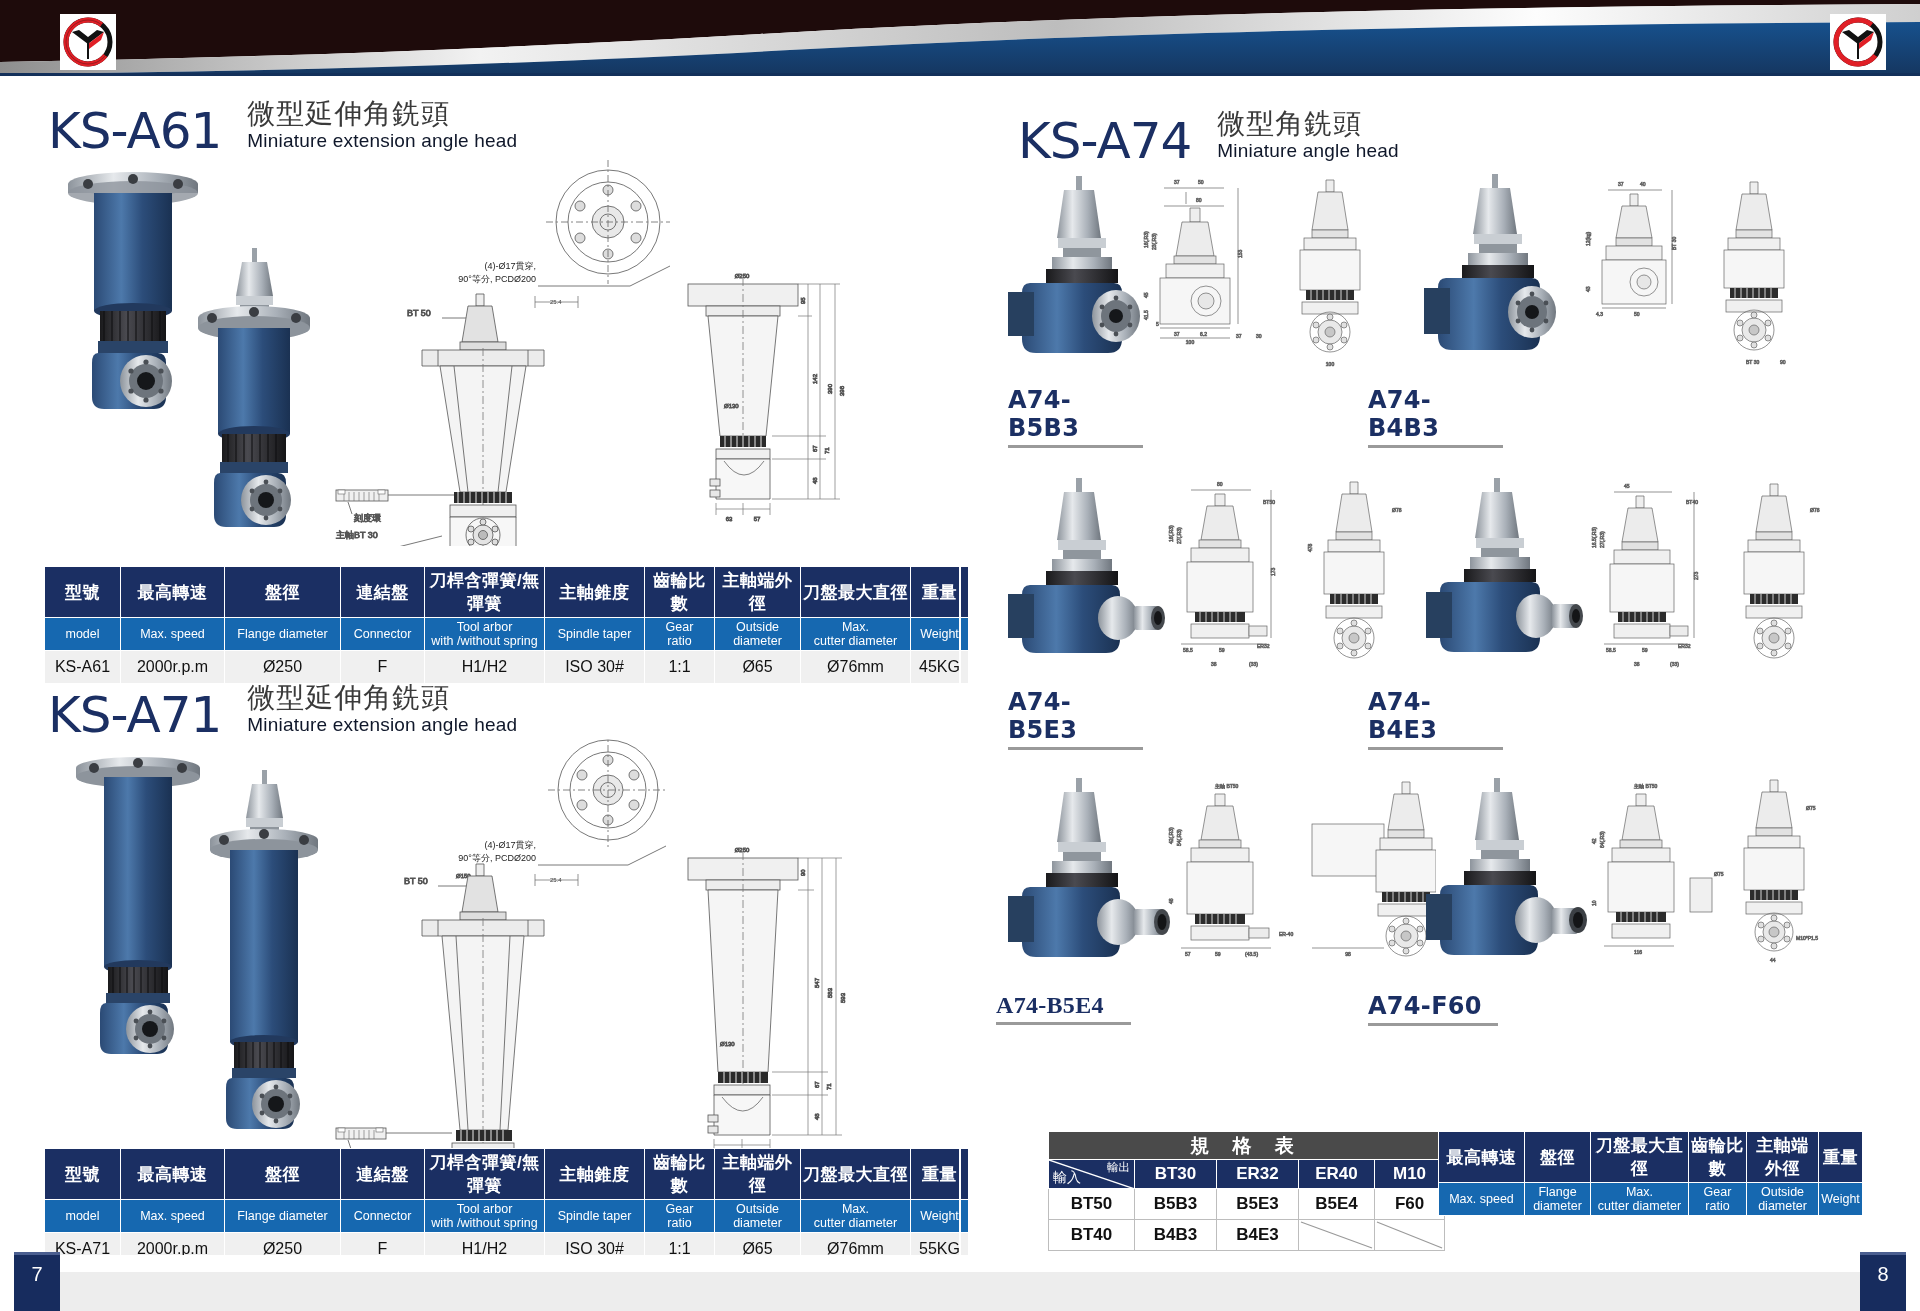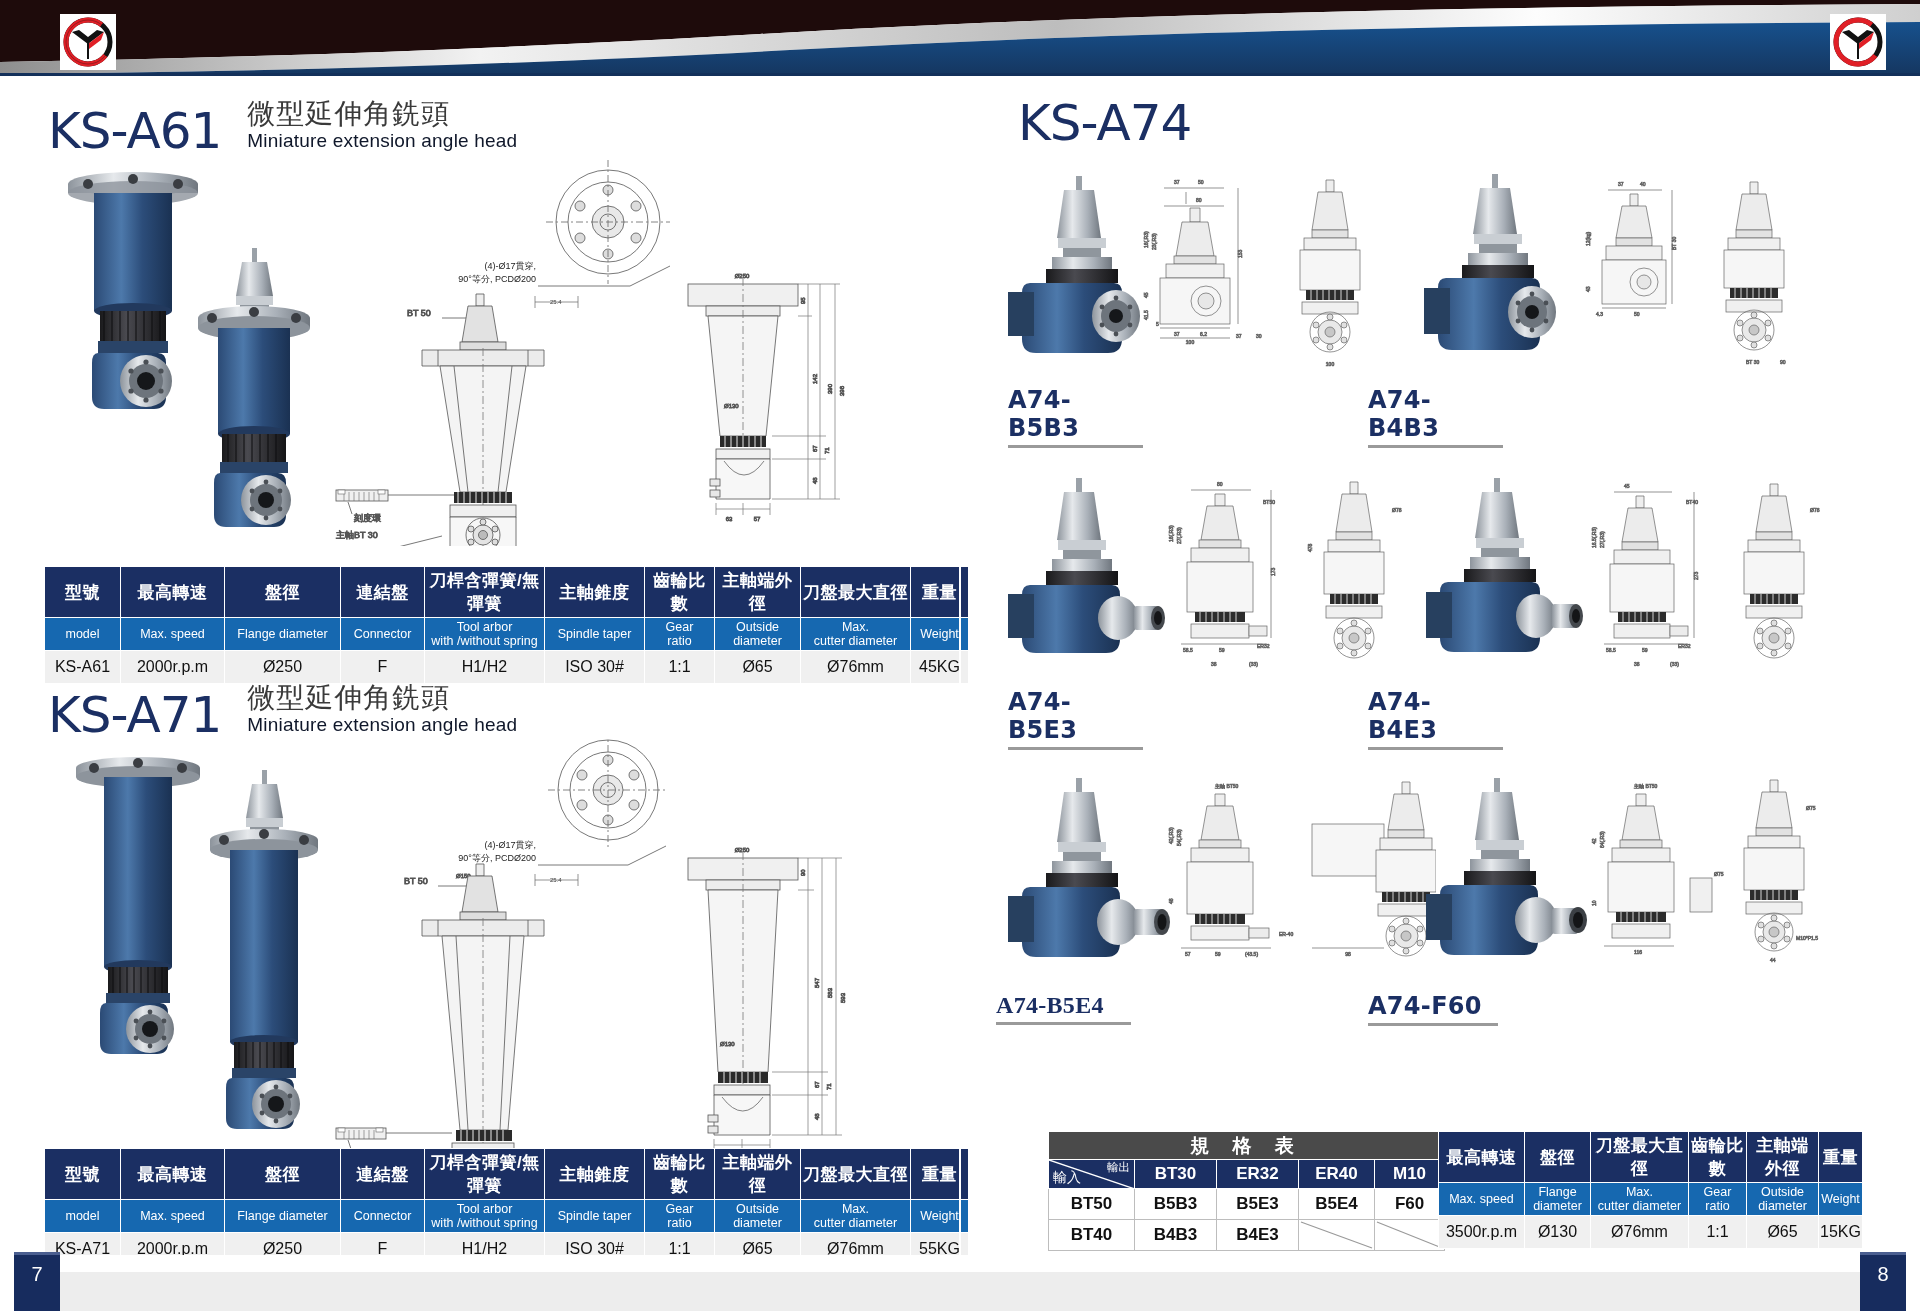--- a/index.html
+++ b/index.html
@@ -754,22 +754,26 @@
         <td>Ø65</td>
         <td>Ø76mm</td>
         <td>55KG</td>
       </tr>
     </tbody>
       </table>
   </div>
 
   <div class="page right">
 
-    <div class="sect-head" style="left:58px; top:24px;">
+    <div class="sect-head" style="left:58px; top:32px;">
       <div class="model-code">KS-A74</div>
+      <div class="title-wrap">
+        <div class="title-cn">微型角銑頭</div>
+        <div class="title-en">Miniature angle head</div>
+      </div>
     </div>
 
     <div class="art" style="left:36px; top:92px;">
       <svg width="440" height="215" viewBox="0 0 440 215">
 
         <g transform="translate(10,6)">
           <path d="M70 2 h6 v14 h-6z" fill="#9aa1a8"></path>
           <path d="M58 16 h30 l7 48 h-44z" fill="url(#steelG)"></path>
           <rect x="52" y="64" width="48" height="10" fill="#c9ced3"></rect>
           <rect x="57" y="74" width="38" height="9" fill="#8f969d"></rect>
@@ -1335,28 +1339,20 @@
         <td style="white-space:pre-line">Flange
 diameter</td>
         <td style="white-space:pre-line">Max.
 cutter diameter</td>
         <td style="white-space:pre-line">Gear
 ratio</td>
         <td style="white-space:pre-line">Outside
 diameter</td>
         <td>Weight</td>
       </tr>
-      <tr class="r-val">
-        <td>3500r.p.m</td>
-        <td>Ø130</td>
-        <td>Ø76mm</td>
-        <td>1:1</td>
-        <td>Ø65</td>
-        <td>15KG</td>
-      </tr>
     </tbody>
       </table>
 
   </div>
 
   <div class="gutter"></div>
 </div>
 
 <div class="footer"></div>
 <div class="footer-strip"></div>

